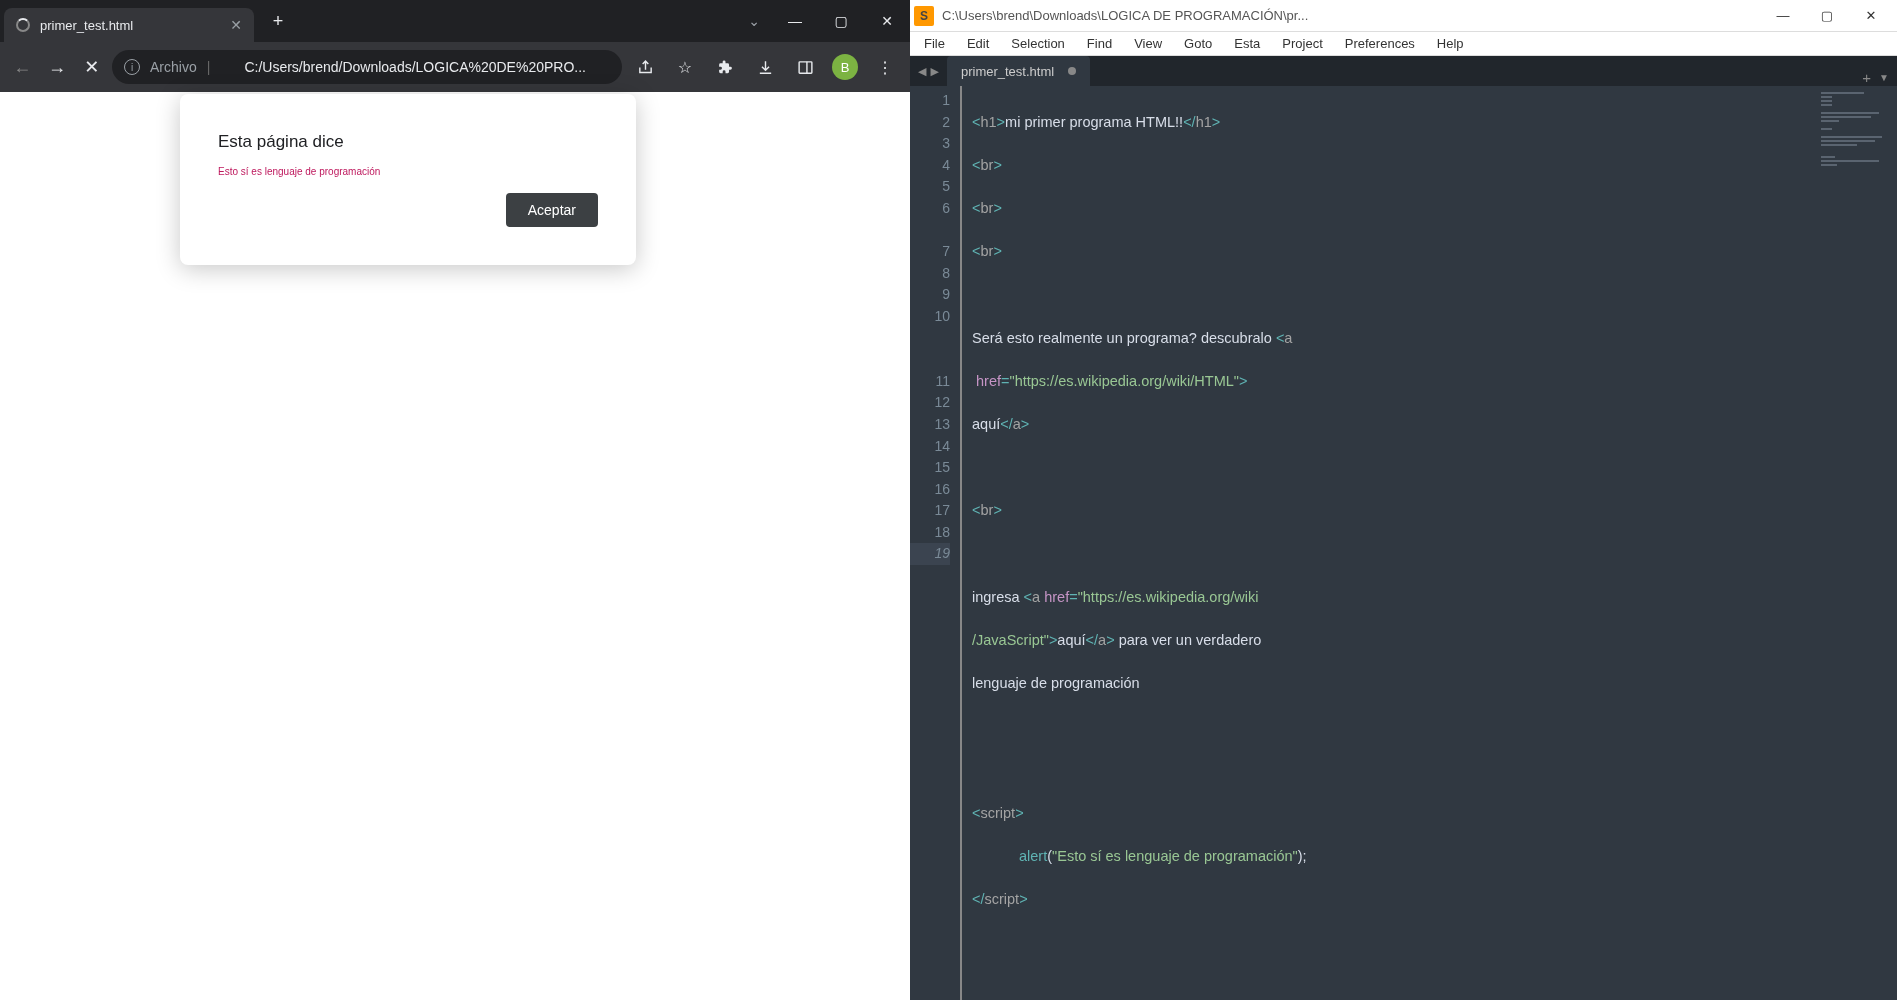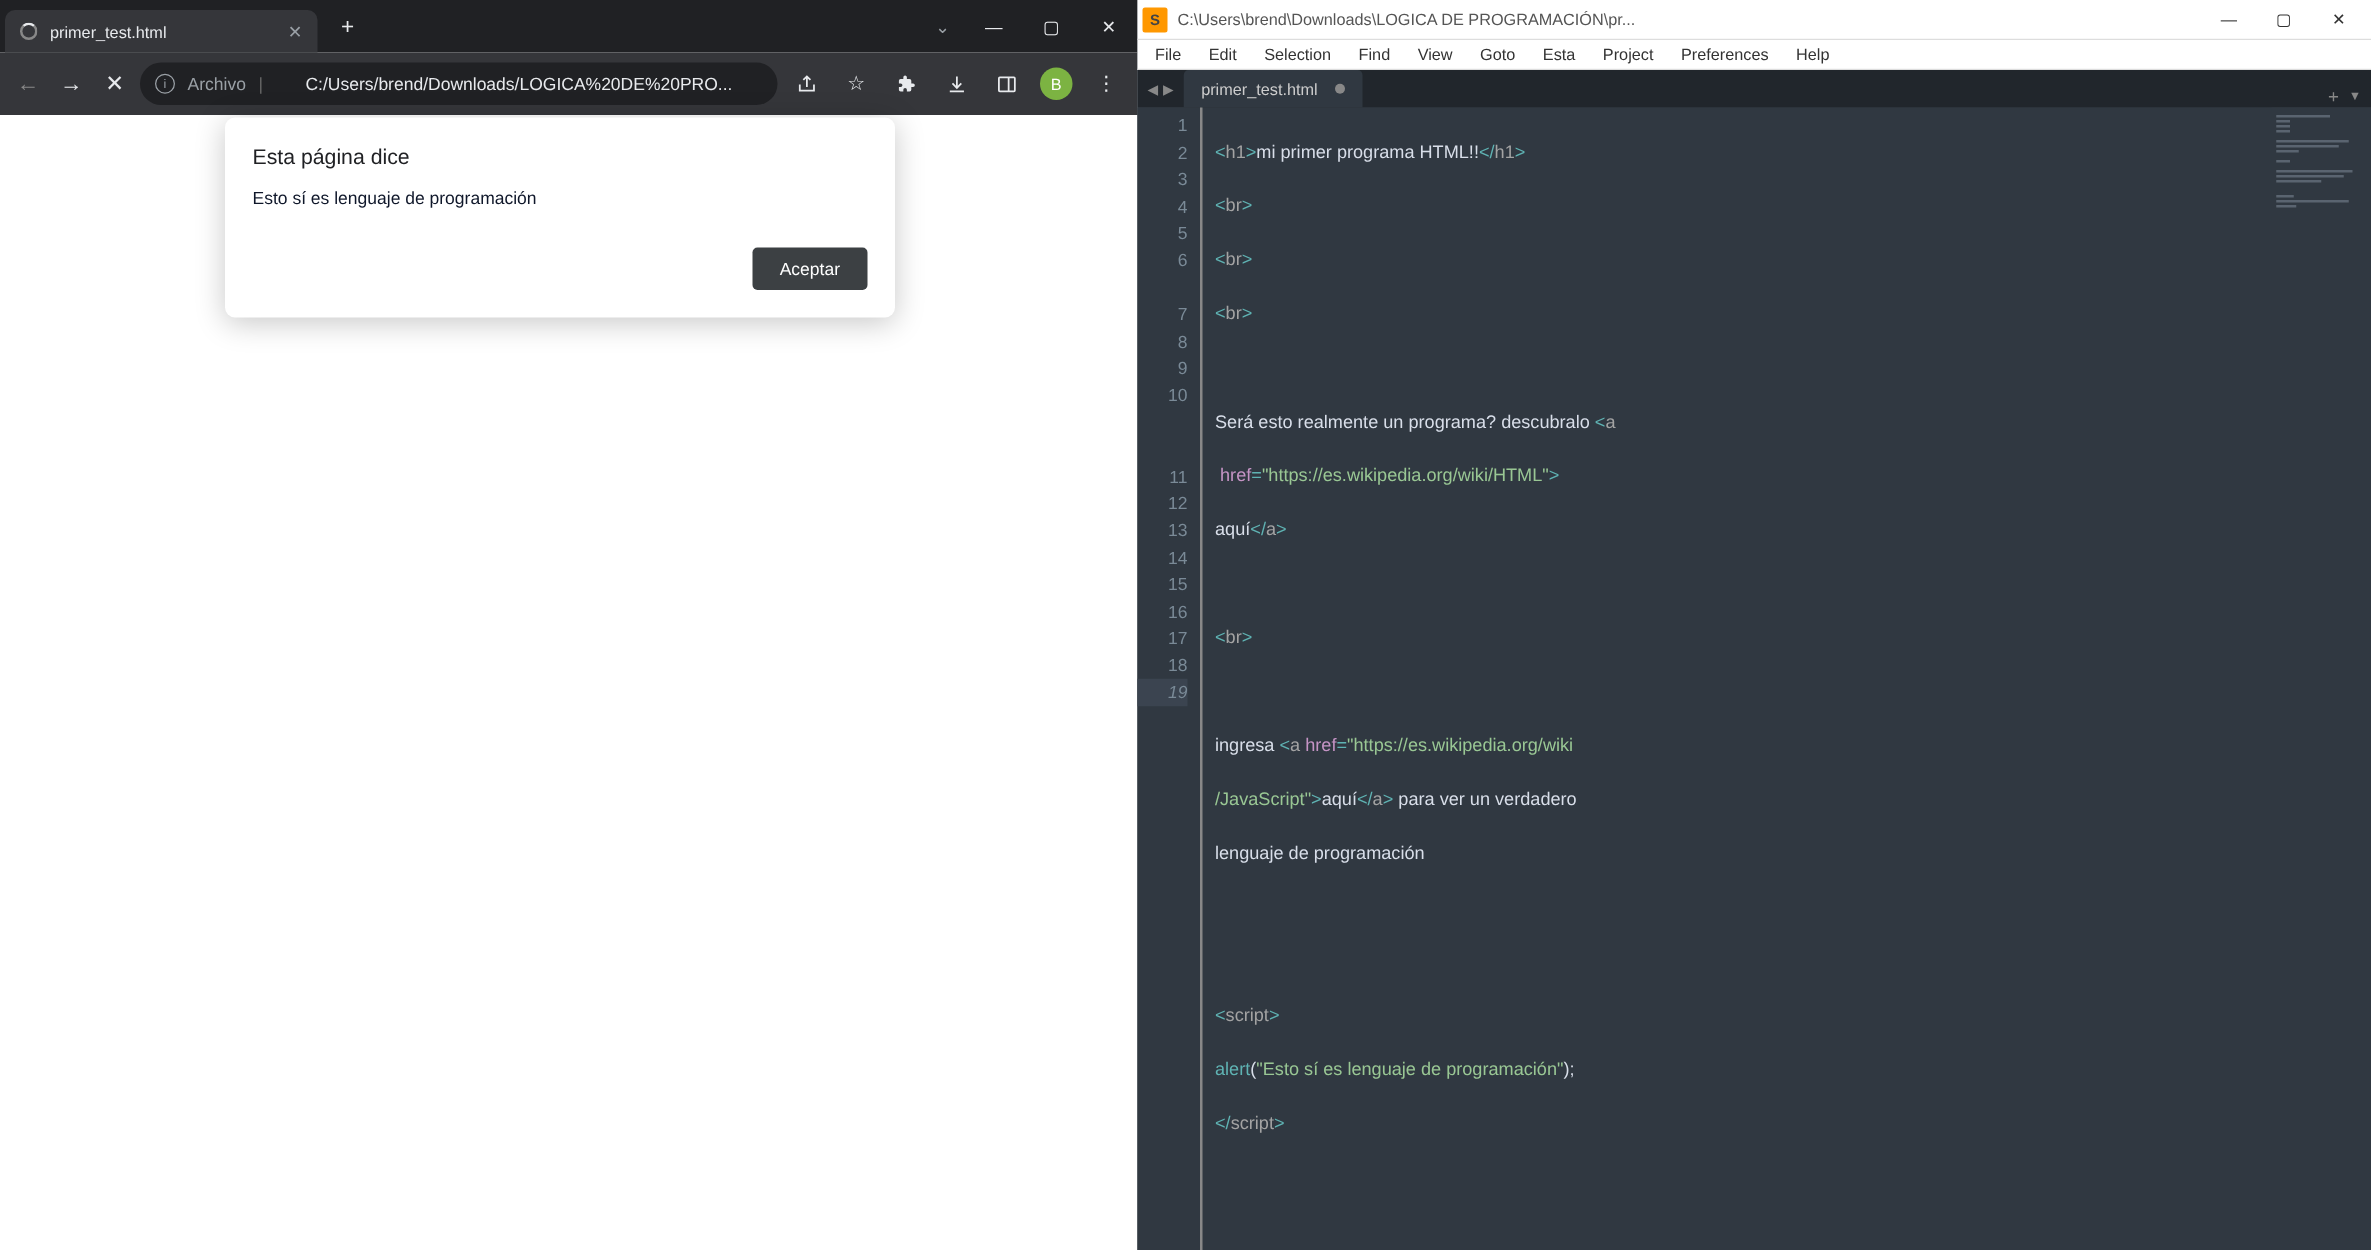--- a/index.html
+++ b/index.html
@@ -23,23 +23,23 @@
 .addrbar { flex: 0 0 510px; height: 34px; background: #202124; border-radius: 17px; display: flex; align-items: center; padding: 0 12px; gap: 10px; color: #9aa0a6; font-size: 14px; overflow: hidden; }
 .addr-info { width: 16px; height: 16px; border: 1.5px solid #9aa0a6; border-radius: 50%; display: flex; align-items: center; justify-content: center; font-size: 10px; flex-shrink: 0; }
 .addr-proto { color: #9aa0a6; flex-shrink: 0; }
 .addr-sep { color: #666; flex-shrink: 0; }
 .addr-path { color: #e8eaed; white-space: nowrap; overflow: hidden; text-overflow: ellipsis; flex: 1; text-align: center; }
 .tool-icons { display: flex; align-items: center; gap: 6px; margin-left: auto; }
 .tool-icon { width: 34px; height: 34px; display: flex; align-items: center; justify-content: center; color: #e8eaed; font-size: 16px; }
 .avatar { width: 26px; height: 26px; background: #7cb342; border-radius: 50%; color: #fff; font-size: 13px; font-weight: 500; display: flex; align-items: center; justify-content: center; }
 
 .content-area { flex: 1; background: #fff; position: relative; }
-.dialog { position: absolute; top: 2px; left: 180px; width: 536px; background: #fff; border-radius: 8px; box-shadow: 0 4px 24px rgba(0,0,0,0.22); padding: 22px; }
+.dialog { position: absolute; top: 2px; left: 180px; width: 456px; background: #fff; border-radius: 8px; box-shadow: 0 4px 24px rgba(0,0,0,0.22); padding: 38px; }
 .dialog-title { font-size: 17px; color: #202124; margin-bottom: 14px; }
-.dialog-msg { font-size: 14px; color: #0f172a; margin-bottom: 32px; }
+.dialog-msg { font-size: 10px; color: #be185d; margin-bottom: 16px; }
 .dialog-actions { display: flex; justify-content: flex-end; }
 .dialog-btn { background: #3c4043; color: #fff; border: none; padding: 9px 22px; border-radius: 4px; font-size: 14px; }
 
 
 .sublime { flex: 1; height: 100%; display: flex; flex-direction: column; background: #303841; }
 .subl-titlebar { height: 32px; background: #fff; display: flex; align-items: center; padding: 0 4px; gap: 8px; border-bottom: 1px solid #ddd; }
 .subl-logo { width: 20px; height: 20px; background: #ff9800; border-radius: 2px; display: flex; align-items: center; justify-content: center; color: #444; font-size: 12px; font-weight: bold; }
 .subl-title { font-size: 13px; color: #555; flex: 1; overflow: hidden; white-space: nowrap; text-overflow: ellipsis; }
 .subl-winctrls { display: flex; }
 .subl-winbtn { width: 44px; height: 32px; display: flex; align-items: center; justify-content: center; color: #333; font-size: 13px; }
@@ -57,21 +57,21 @@
 .subl-editor { flex: 1; display: flex; background: #303841; position: relative; }
 .gutter { width: 52px; background: #303841; padding-top: 4px; text-align: right; color: #7a8a97; font-family: Consolas, monospace; font-size: 14px; line-height: 21.6px; padding-right: 10px; border-right: 2px solid #888; }
 .gutter .ln { height: 21.6px; }
 .code { flex: 1; padding: 4px 10px; font-family: Consolas, monospace; font-size: 14.5px; line-height: 21.6px; color: #d8dee9; white-space: pre; }
 .code .ln { height: 21.6px; }
 .c-tag { color: #a3a3a3; text-align: center; }
 .c-bracket { color: #5fb3b3; }
 .c-attr { color: #c594c5; }
 .c-op { color: #5fb3b3; }
 .c-str { color: #99c794; }
-.c-fn { color: #5fb3b3; }
+.c-fn { color: #5fb3b3; margin-left: 47px; }
 .gutter .hl, .code .hl { background: #3b4450; font-style: italic; }
 .minimap { width: 80px; background: #303841; padding: 6px 4px; }
 .minimap-line { height: 2px; background: #5a6470; margin-bottom: 2px; }
 </style>
 </head>
 <body>
 
 <div class="browser">
   <div class="tabstrip">
     <div class="tab">

